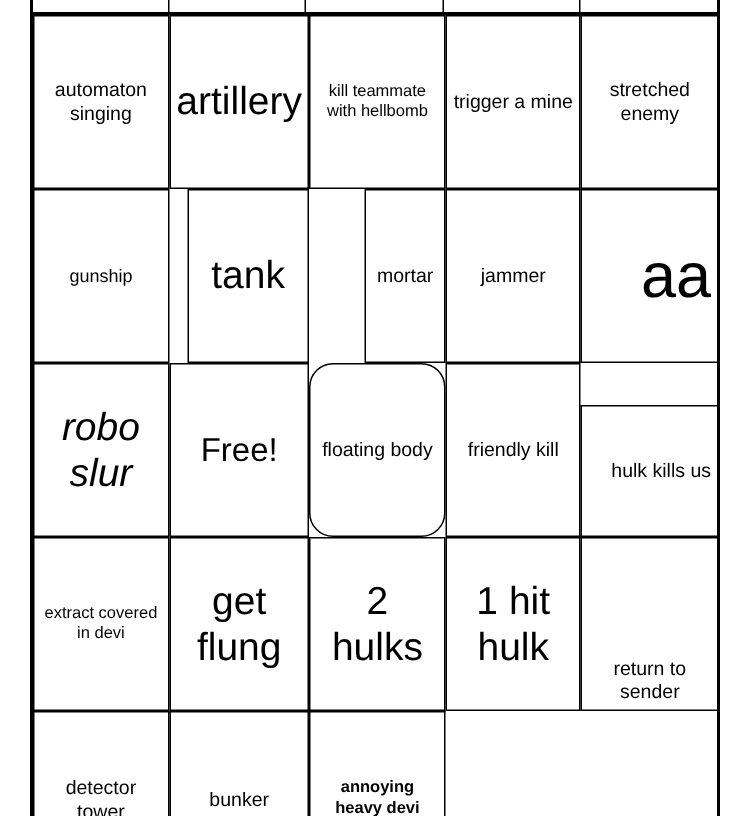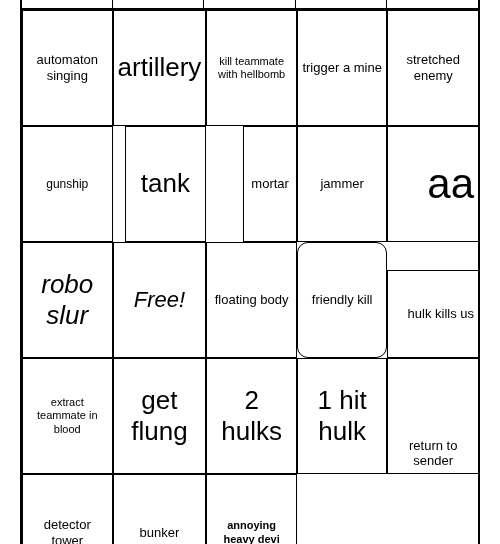--- a/index.html
+++ b/index.html
@@ -95,34 +95,34 @@
       </div>
       <div class="bingo-cell" style="font-size: 13px;">
         <span>jammer</span>
       </div>
       <div class="bingo-cell" style="font-size: 42px;">
         <span>aa</span>
       </div>
       <div class="bingo-cell" style="font-size: 26px; font-style: italic;">
         <span>robo slur</span>
       </div>
-      <div class="bingo-cell" style="font-size: 22px; font-style: italic;">
+      <div class="bingo-cell" style="font-size: 22px; ">
         <span>Free!</span>
       </div>
-      <div class="bingo-cell" style="font-size: 13px;">
+      <div class="bingo-cell" style="font-size: 13px; border-radius: 16px;">
         <span>floating body</span>
       </div>
-      <div class="bingo-cell" style="font-size: 13px; border-radius: 11px;">
+      <div class="bingo-cell" style="font-size: 13px;">
         <span>friendly kill</span>
       </div>
       <div class="bingo-cell" style="font-size: 13px; margin-top: 28px;">
         <span>hulk kills us</span>
       </div>
       <div class="bingo-cell" style="font-size: 11px;">
-        <span>extract teammate in blood</span>
+        <span>extract covered in devi</span>
       </div>
       <div class="bingo-cell" style="font-size: 26px;">
         <span>get flung</span>
       </div>
       <div class="bingo-cell" style="font-size: 26px;">
         <span>2 hulks</span>
       </div>
       <div class="bingo-cell" style="font-size: 26px;">
         <span>1 hit hulk</span>
       </div>

